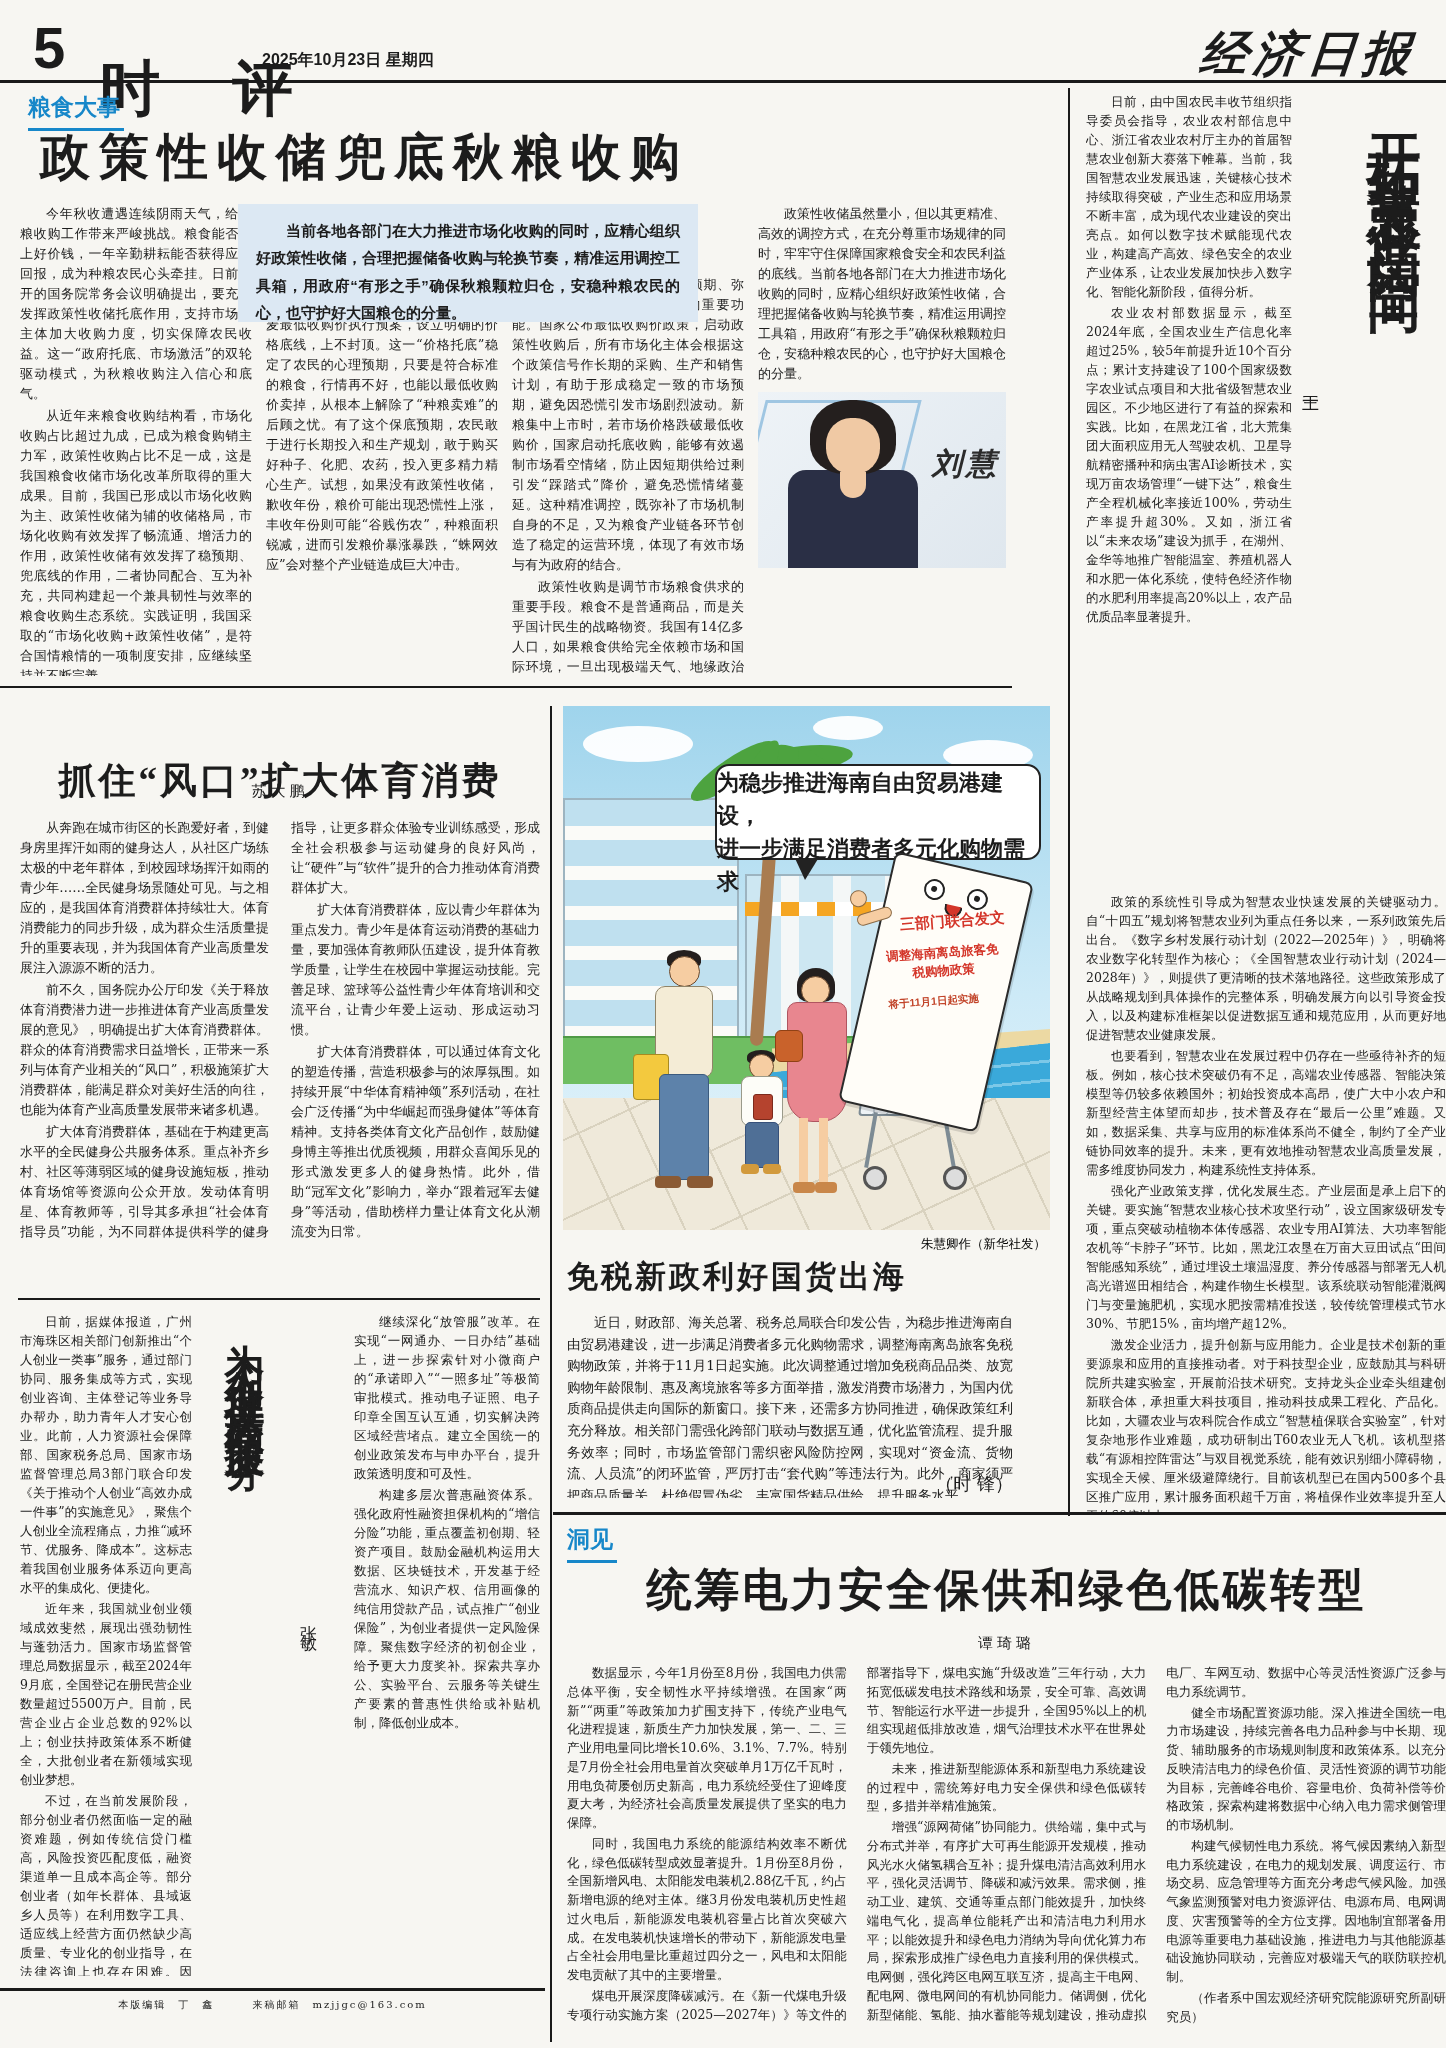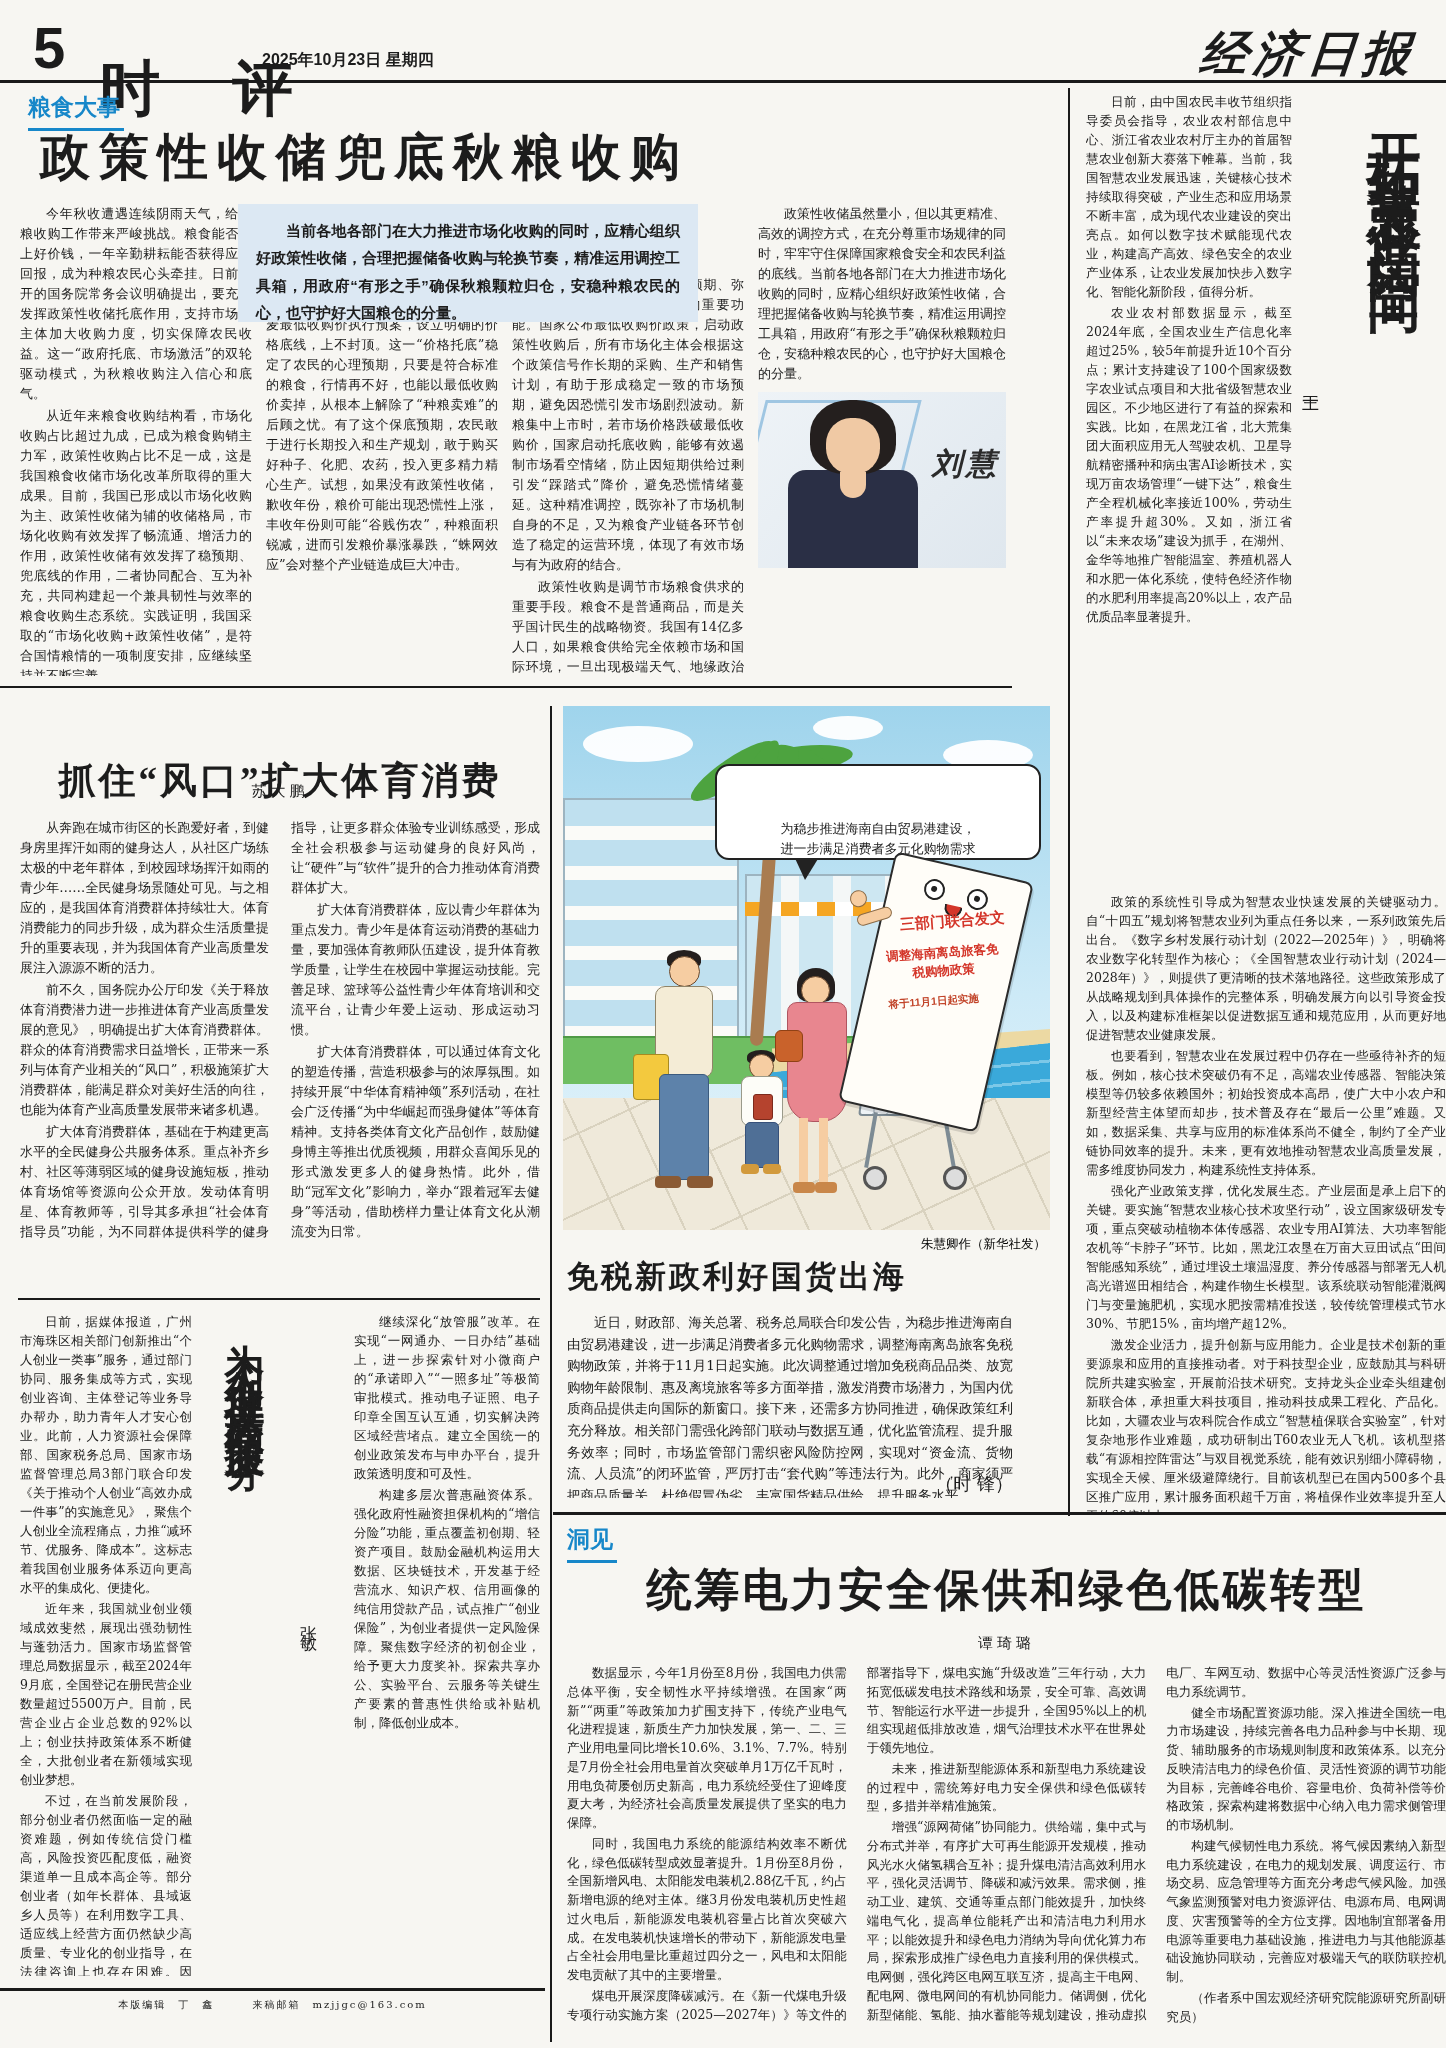--- a/index.html
+++ b/index.html
@@ -58,22 +58,22 @@
   .grass{position:absolute;left:0;top:330px;width:487px;height:46px;background:#6fbe62;border-top:2px solid #4f9a46;}
   .beach{position:absolute;left:210px;top:332px;width:300px;height:40px;background:#ecd9a3;transform:rotate(-4deg);}
   .sea{position:absolute;left:200px;top:352px;width:300px;height:120px;background:#3aa9da;transform:rotate(-6deg);
         background-image:repeating-linear-gradient(#3aa9da 0 16px,#7cc8e8 16px 19px);}
   .walk{position:absolute;left:0;top:392px;width:487px;height:132px;background:#efe9da;
         background-image:repeating-linear-gradient(65deg,transparent 0 54px,#d9d2bf 54px 56px),
                          repeating-linear-gradient(-25deg,transparent 0 70px,#d9d2bf 70px 72px);}
   .trunk{position:absolute;left:196px;top:70px;width:13px;height:270px;background:#a97c50;border-radius:8px;transform:rotate(4deg);}
   .frond{position:absolute;width:100px;height:26px;background:#4da33f;border-radius:50%;}
   .bubble{position:absolute;left:152px;top:58px;width:322px;height:92px;background:#ffffff;border:2.5px solid #222;
-        border-radius:14px;display:flex;flex-direction:column;justify-content:flex-end;align-items:center;
-        font-family:"Liberation Sans","DejaVu Sans",sans-serif;font-size:13px;font-weight:400;line-height:1.5;z-index:5;}
+        border-radius:14px;display:flex;flex-direction:column;justify-content:space-between;align-items:center;
+        font-family:"Liberation Sans","DejaVu Sans",sans-serif;font-size:22px;font-weight:700;line-height:1.5;z-index:5;}
   .bubble-tail{position:absolute;left:230px;top:148px;width:0;height:0;border-left:12px solid transparent;
         border-right:16px solid transparent;border-top:26px solid #222;z-index:4;}
   .doc{position:absolute;left:302px;top:158px;width:138px;height:252px;background:#fffdf8;border:2.5px solid #2b2b2b;
         border-radius:8px;transform:rotate(13deg);z-index:6;box-shadow:2px 3px 0 rgba(0,0,0,.12);}
   .eye{position:absolute;top:16px;width:17px;height:17px;border:2px solid #222;border-radius:50%;background:#fff;}
   .eye::after{content:"";position:absolute;left:5px;top:5px;width:6px;height:6px;background:#222;border-radius:50%;}
   .mouth{position:absolute;left:58px;top:38px;width:14px;height:9px;border:2px solid #222;border-top:none;border-radius:0 0 12px 12px;background:#d4362a;}
   .doc-t{transform:rotate(-17deg);text-align:center;font-family:"Liberation Sans","DejaVu Sans",sans-serif;font-weight:900;color:#d4362a;}
   .doc-l1{margin:44px 6px 0;font-size:15px;}
   .doc-l2{margin:14px 10px 0;font-size:12.5px;line-height:1.45;}

